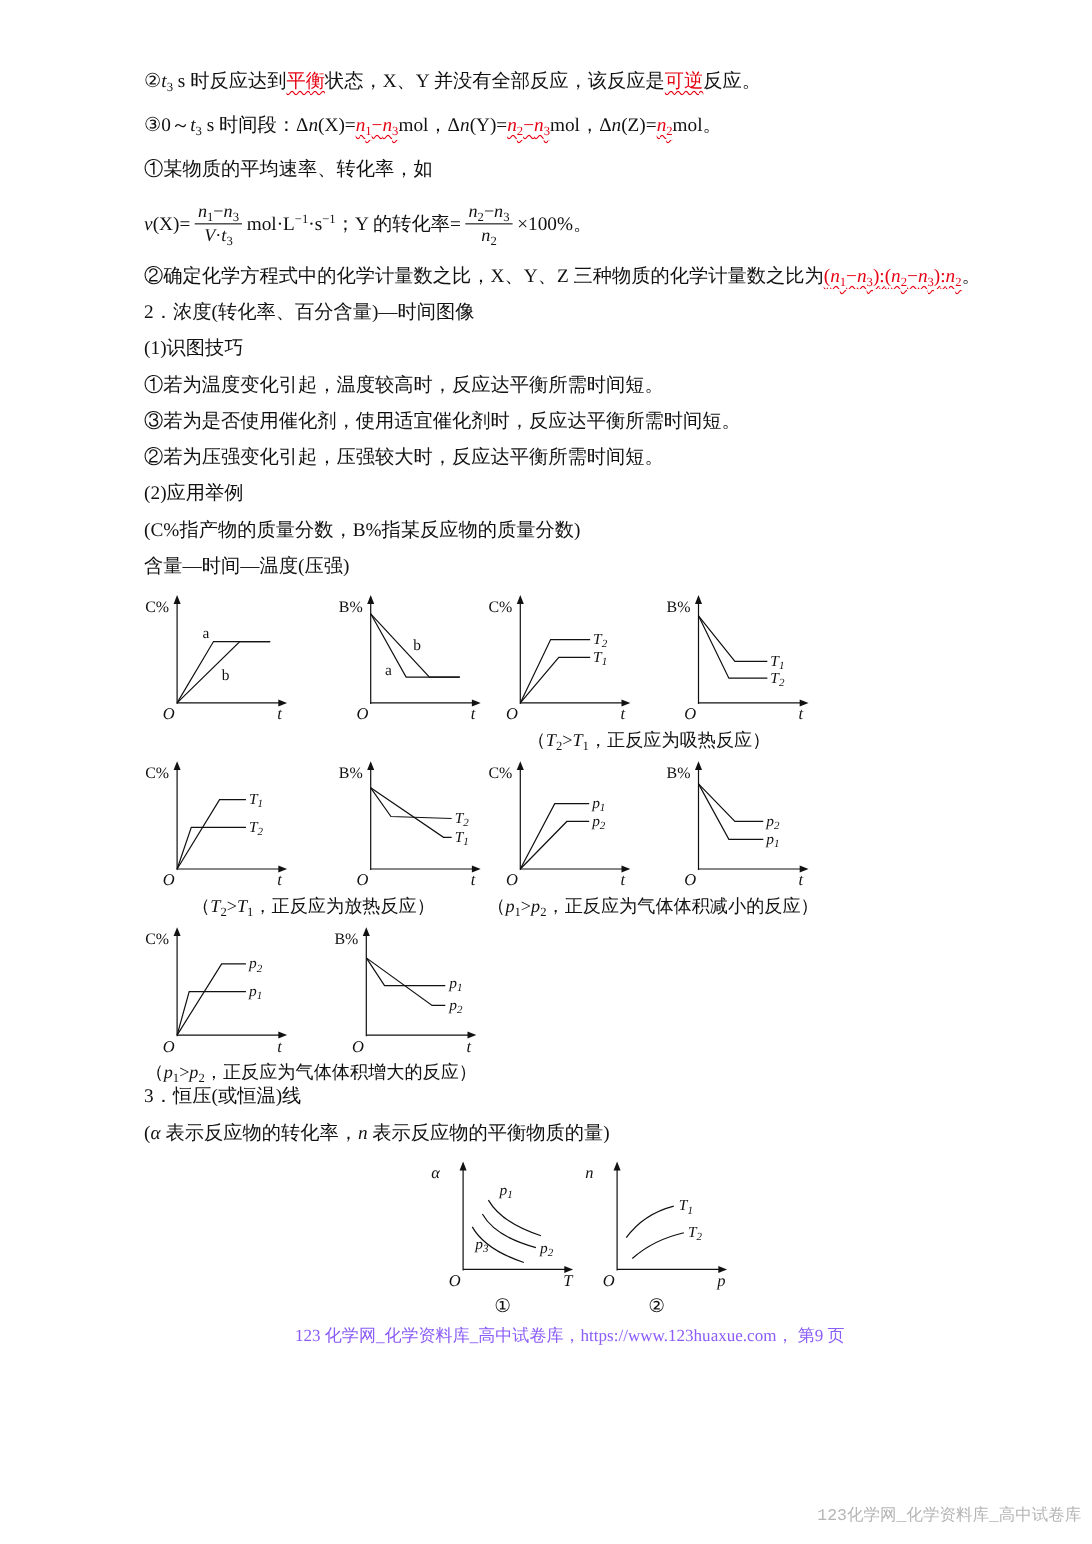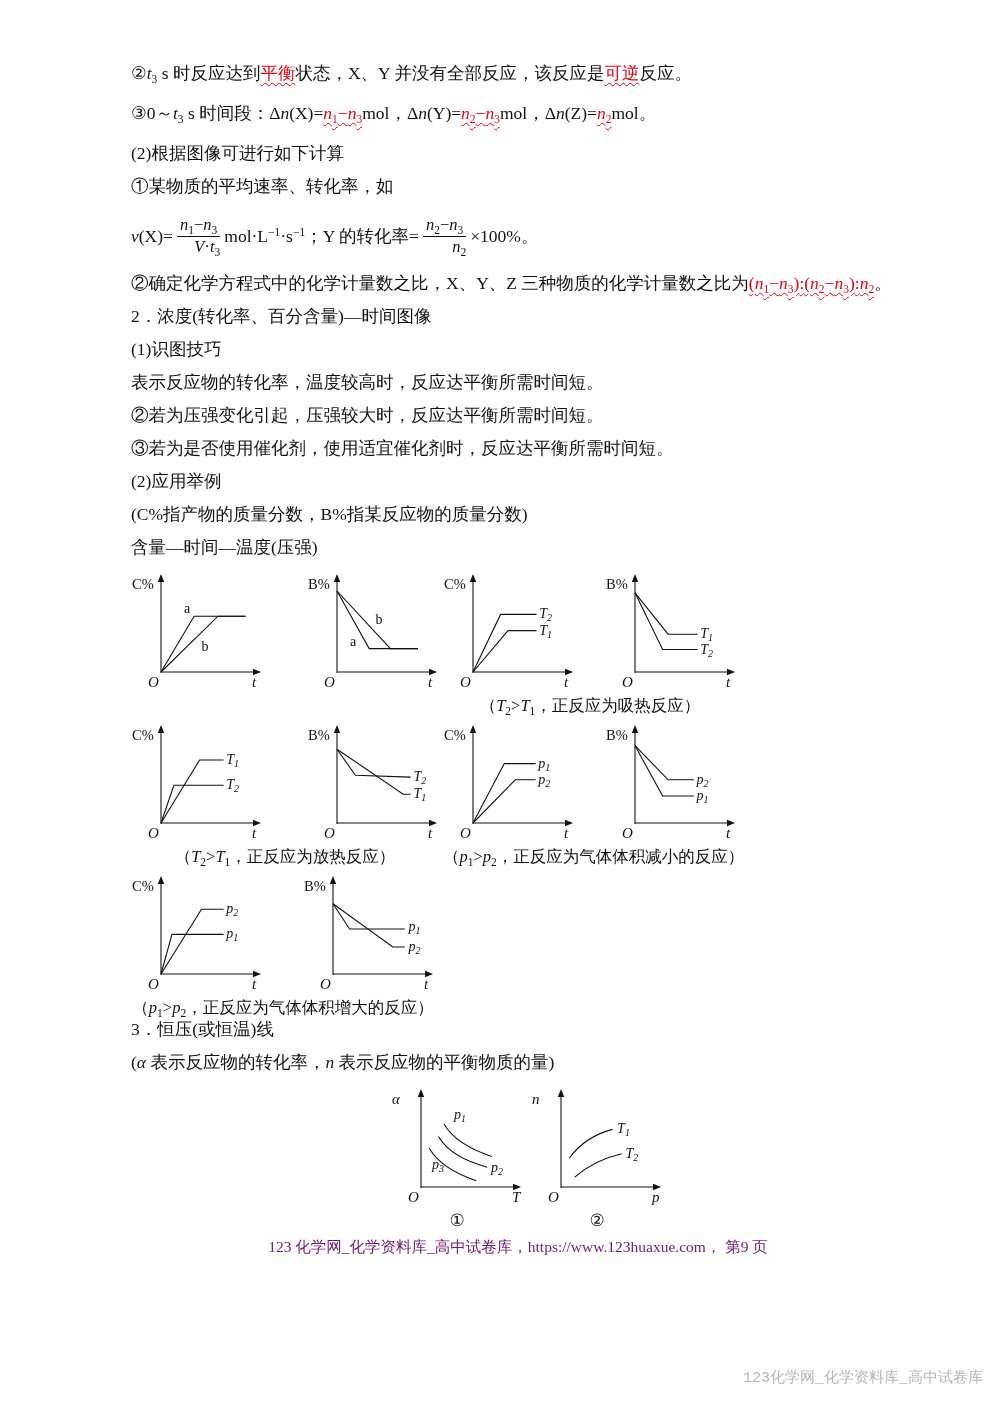--- a/index.html
+++ b/index.html
@@ -9,21 +9,21 @@
   .page p{margin:0 0 12px;line-height:21px;}
   .page p.mb-lg{margin-bottom:19px;}
   .h{font-weight:normal;margin:2px 0 13px;line-height:21px;}
   sub,sup{line-height:0;font-size:11.5px;}
   sub{vertical-align:-4px;}
   sup{vertical-align:6px;}
   .it{font-style:italic;}
   .red{color:#e60012;text-decoration-line:underline;text-decoration-style:wavy;
        text-decoration-color:#e60012;text-decoration-thickness:1px;text-underline-offset:3px;}
   .formula{display:flex;align-items:center;margin:4px 0 10px;height:54px;}
-  .frac{display:inline-flex;flex-direction:column;align-items:flex-end;margin:0 4px;
+  .frac{display:inline-flex;flex-direction:column;align-items:center;margin:0 4px;
         font-size:16.5px;line-height:1.1;}
   .frac .num{border-bottom:1.2px solid #111;padding:0 3px 1px;}
   .frac .den{padding-top:1px;}
   
   .crow{display:flex;margin:6px 0 2px;}
   .cgroup{display:flex;flex-direction:column;}
   .cpair{display:flex;}
   .gap44{gap:44px;} .gap30{gap:30px;} .gap40{gap:40px;} .gap8{gap:8px;}
   .g2{margin-left:4px;}
   .ccap{text-align:center;font-size:16.5px;line-height:19px;margin-top:0;}
@@ -31,53 +31,52 @@
   .row4{margin-left:260px;}
   .chart{width:132px;height:126px;}
   svg text{font-family:"Liberation Serif","DejaVu Serif",serif;fill:#111;}
   .axl{font-size:14.5px;}
   .axit{font-size:15px;font-style:italic;}
   .cl{font-size:14px;}
   .cit{font-style:italic;}
   .ts{font-size:10px;}
   .ax,.cv{stroke:#111;stroke-width:1.1;fill:none;}
   .ah{fill:#111;stroke:none;}
-  .footer{text-align:center;font-size:15.5px;margin-top:6px;color:#701a75;}
+  .footer{text-align:center;font-size:15.5px;margin-top:6px;color:#8b5cf6;}
   .watermark{position:absolute;right:10px;top:1368px;font-size:15px;color:#b5b5b5;
              font-family:Liberation Mono, monospace;}
 </style>
 </head>
 <body>
 
 <div class="page">
   <p class="mb-lg"><span>②</span><span class="it">t</span><sub>3</sub><span> s 时反应达到</span><span class="red">平衡</span><span>状态，X、Y 并没有全部反应，该反应是</span><span class="red">可逆</span><span>反应。</span></p>
   <p class="mb-lg"><span>③0～</span><span class="it">t</span><sub>3</sub><span> s 时间段：Δ</span><span class="it">n</span><span>(X)=</span><span class="red it">n</span><sub class="red">1</sub><span class="red">−</span><span class="red it">n</span><sub class="red">3</sub><span>mol，Δ</span><span class="it">n</span><span>(Y)=</span><span class="red it">n</span><sub class="red">2</sub><span class="red">−</span><span class="red it">n</span><sub class="red">3</sub><span>mol，Δ</span><span class="it">n</span><span>(Z)=</span><span class="red it">n</span><sub class="red">2</sub><span>mol。</span></p>
-  <p><span>(2)根据图像可进行如下计算</span></p>
   <p><span>①某物质的平均速率、转化率，如</span></p>
 
   <div class="formula">
     <span><span class="it">v</span><span>(X)=</span></span>
     <span class="frac">
       <span class="num"><span class="it">n</span><sub>1</sub><span>−</span><span class="it">n</span><sub>3</sub></span>
       <span class="den"><span class="it">V</span><span>·</span><span class="it">t</span><sub>3</sub></span>
     </span>
     <span><span> mol·L</span><sup>−1</sup><span>·s</span><sup>−1</sup><span>；Y 的转化率=</span></span>
     <span class="frac">
       <span class="num"><span class="it">n</span><sub>2</sub><span>−</span><span class="it">n</span><sub>3</sub></span>
       <span class="den"><span class="it">n</span><sub>2</sub></span>
     </span>
     <span><span>×100%。</span></span>
   </div>
 
   <p><span>②确定化学方程式中的化学计量数之比，X、Y、Z 三种物质的化学计量数之比为</span><span class="red">(</span><span class="red it">n</span><sub class="red">1</sub><span class="red">−</span><span class="red it">n</span><sub class="red">3</sub><span class="red">)</span><span class="red">:</span><span class="red">(</span><span class="red it">n</span><sub class="red">2</sub><span class="red">−</span><span class="red it">n</span><sub class="red">3</sub><span class="red">)</span><span class="red">:</span><span class="red it">n</span><sub class="red">2</sub><span>。</span></p>
   <p class="h">2．浓度(转化率、百分含量)—时间图像</p>
   <p><span>(1)识图技巧</span></p>
-  <p><span>表示反应物的转化率，温度较高时，反应达平衡所需时间短。</span></p>
+  <p><span>①若为温度变化引起，温度较高时，反应达平衡所需时间短。</span></p>
+  <p><span>③若为是否使用催化剂，使用适宜催化剂时，反应达平衡所需时间短。</span></p>
   <p><span>②若为压强变化引起，压强较大时，反应达平衡所需时间短。</span></p>
-  <p><span>③若为是否使用催化剂，使用适宜催化剂时，反应达平衡所需时间短。</span></p>
   <p><span>(2)应用举例</span></p>
   <p><span>(C%指产物的质量分数，B%指某反应物的质量分数)</span></p>
   <p><span>含量—时间—温度(压强)</span></p>
 
   <div class="crow">
     <div class="cgroup">
       <div class="cpair gap44">
         <div class="chart"><svg width="132" height="126" viewBox="0 0 132 126">
               <line x1="30" y1="103" x2="30" y2="10" class="ax"></line>
               <line x1="30" y1="102" x2="125" y2="102" class="ax"></line>

